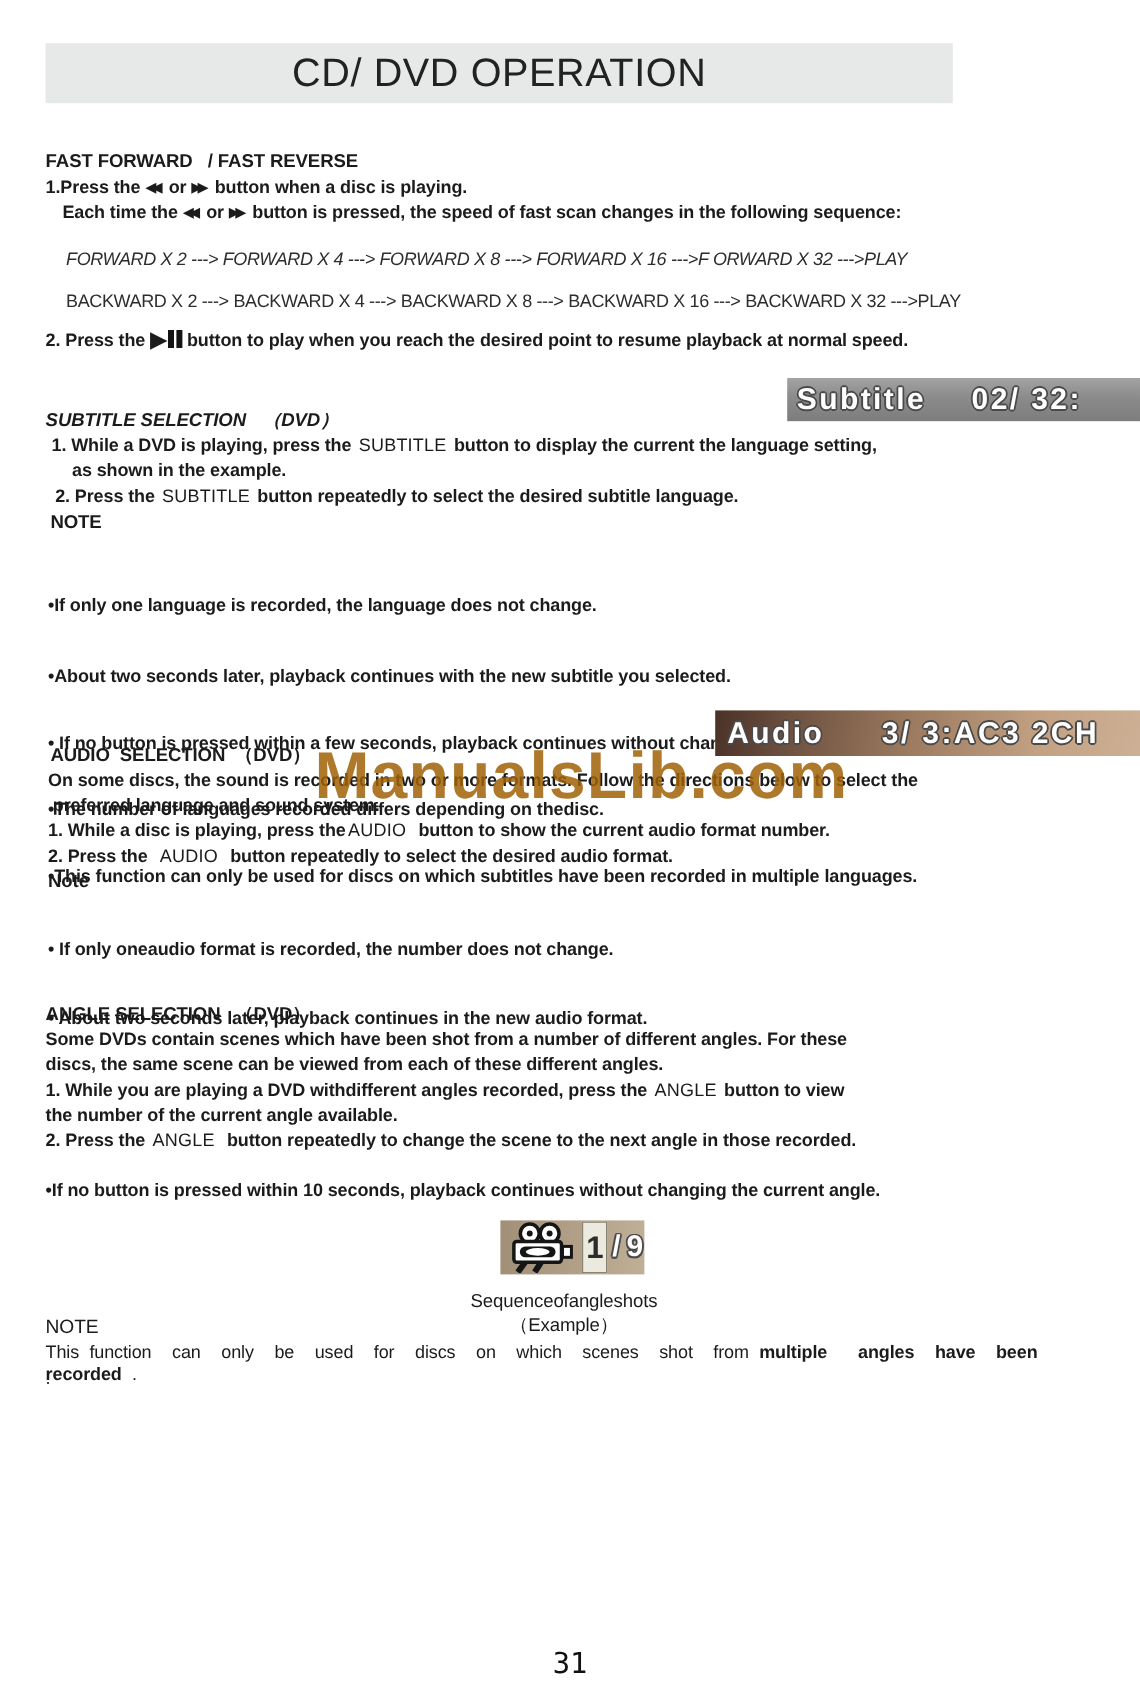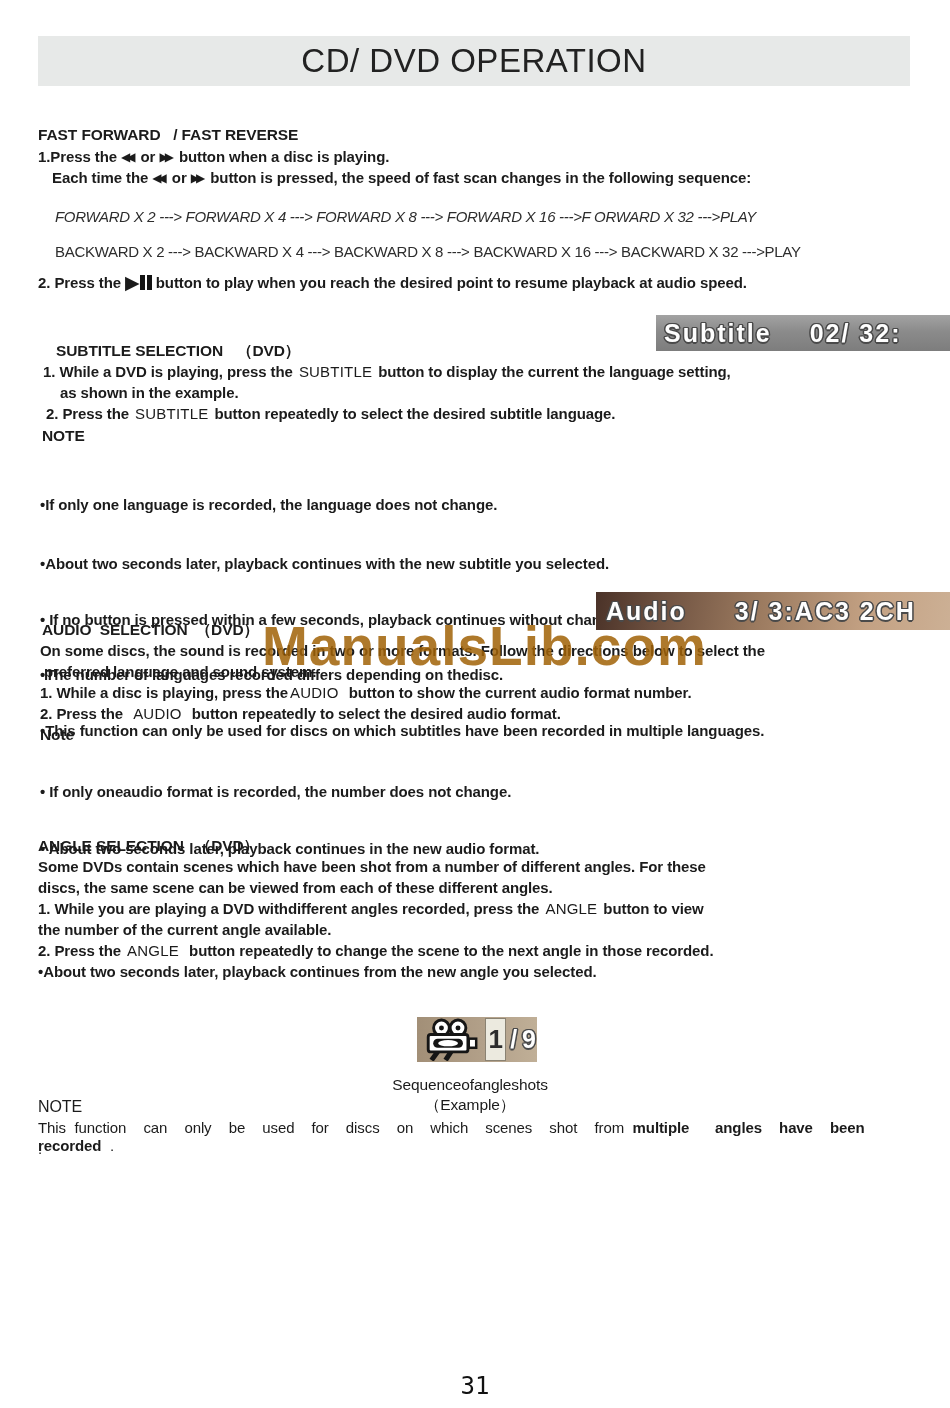--- a/index.html
+++ b/index.html
@@ -4,21 +4,21 @@
 <style>
   html,body{margin:0;padding:0;background:#ffffff;}
   #page{position:relative;width:950px;height:1408px;background:#ffffff;overflow:hidden;
         font-family:"Liberation Sans","DejaVu Sans",sans-serif;}
   .t{position:absolute;font-weight:700;font-size:15px;color:#1b1b1b;
      white-space:pre-wrap;letter-spacing:-0.1px;line-height:18px;}
   .reg{font-weight:400;}
   .seq{font-weight:400;color:#2d2d2d;letter-spacing:-0.3px;}
   .h{font-weight:700;font-size:15.5px;}
   .btn-name{font-weight:400;letter-spacing:0.2px;padding:0 2px;}
-  .hdr{position:absolute;left:38px;top:36px;width:872px;height:50px;background:#e7e9e8;
+  .hdr{position:absolute;left:38px;top:36px;width:756px;height:50px;background:#e7e9e8;
        display:flex;align-items:center;justify-content:center;}
   .hdr-title{font-size:33px;font-weight:400;color:#222;letter-spacing:0.5px;}
   .ffi{display:inline-block;font-size:12px;letter-spacing:-4px;padding-right:5px;
        position:relative;top:-1px;color:#1b1b1b;}
   .play-tri{font-size:19px;line-height:10px;letter-spacing:-2px;position:relative;top:1px;}
   .pp-bar{display:inline-block;width:4.5px;height:15px;background:#141414;margin-left:2.5px;
           position:relative;top:2px;}
   .osd-bar{position:absolute;display:flex;align-items:center;}
   .osd{font-weight:700;color:#fefefe;font-size:25px;letter-spacing:2px;
        text-shadow:-1.5px 0 #4a4a4a,1.5px 0 #4a4a4a,0 -1.5px #4a4a4a,0 1.5px #4a4a4a,
@@ -54,28 +54,28 @@
 
   <div class="t h" style="left:38px;top:126px;">FAST FORWARD   / FAST REVERSE</div>
 
   <div class="t" style="left:38px;top:148px;"><span>1.Press the </span><span class="ffi">◀◀</span><span> or </span><span class="ffi">▶▶</span><span> button when a disc is playing.</span></div>
 
   <div class="t" style="left:52px;top:169px;"><span>Each time the </span><span class="ffi">◀◀</span><span> or </span><span class="ffi">▶▶</span><span> button is pressed, the speed of fast scan changes in the following sequence:</span></div>
 
   <div class="t seq" style="left:55px;top:208px;font-style:italic;">FORWARD X 2 ---&gt; FORWARD X 4 ---&gt; FORWARD X 8 ---&gt; FORWARD X 16 ---&gt;F ORWARD X 32 ---&gt;PLAY</div>
   <div class="t seq" style="left:55px;top:243px;">BACKWARD X 2 ---&gt; BACKWARD X 4 ---&gt; BACKWARD X 8 ---&gt; BACKWARD X 16 ---&gt; BACKWARD X 32 ---&gt;PLAY</div>
 
-  <div class="t" style="left:38px;top:273px;"><span>2. Press the </span><span><span class="play-tri">▶</span><span class="pp-bar"></span><span class="pp-bar"></span></span><span> button to play when you reach the desired point to resume playback at audio speed.</span></div>
+  <div class="t" style="left:38px;top:273px;"><span>2. Press the </span><span><span class="play-tri">▶</span><span class="pp-bar"></span><span class="pp-bar"></span></span><span> button to play when you reach the desired point to resume playback at normal speed.</span></div>
 
   <div class="osd-bar sub-bar">
     <span class="osd">Subtitle</span>
     <span class="osd" style="margin-left:38px;">02/ 32:</span>
   </div>
 
-  <div class="t h" style="left:56px;top:342px;"><span>SUBTITLE SELECTION</span><span style="margin-left:14px;">（DVD）</span></div>
+  <div class="t h" style="left:38px;top:342px;font-style:italic;"><span>SUBTITLE SELECTION</span><span style="margin-left:14px;">（DVD）</span></div>
 
   <div class="t" style="left:43px;top:363px;"><span>1. While a DVD is playing, press the </span><span class="btn-name">SUBTITLE</span><span> button to display the current the language setting,</span></div>
   <div class="t" style="left:60px;top:384px;">as shown in the example.</div>
   <div class="t" style="left:46px;top:405px;"><span>2. Press the </span><span class="btn-name">SUBTITLE</span><span> button repeatedly to select the desired subtitle language.</span></div>
   <div class="t h" style="left:42px;top:427px;">NOTE</div>
 
   <div class="t" style="left:40px;top:448px;">
     <div class="note-gap">•If only one language is recorded, the language does not change.</div>
     <div style="margin-bottom:2px;">•About two seconds later, playback continues with the new subtitle you selected.</div>
     <div style="margin-bottom:1px;">• If no button is pressed within a few seconds, playback continues without changing the current subtitle.</div>
@@ -102,21 +102,21 @@
     <div>• About two seconds later, playback continues in the new audio format.</div>
   </div>
 
   <div class="t h" style="left:38px;top:837px;"><span>ANGLE SELECTION</span><span style="margin-left:12px;">（DVD）</span></div>
 
   <div class="t" style="left:38px;top:879px;">discs, the same scene can be viewed from each of these different angles.</div>
   <div class="t" style="left:38px;top:858px;">Some DVDs contain scenes which have been shot from a number of different angles. For these</div>
   <div class="t" style="left:38px;top:900px;"><span>1. While you are playing a DVD withdifferent angles recorded, press the </span><span class="btn-name">ANGLE</span><span> button to view</span></div>
   <div class="t" style="left:38px;top:921px;">the number of the current angle available.</div>
   <div class="t" style="left:38px;top:942px;"><span>2. Press the </span><span class="btn-name">ANGLE</span><span>  button repeatedly to change the scene to the next angle in those recorded.</span></div>
-  <div class="t" style="left:38px;top:963px;">•About two seconds later, playback continues from the new angle you selected.</div>
+  <div class="t" style="left:38px;top:984px;">•If no button is pressed within 10 seconds, playback continues without changing the current angle.</div>
 
   <div class="angle-box">
     <svg class="cam-svg" width="70" height="43" viewBox="0 0 72 52">
       <circle cx="23" cy="12" r="9.5" fill="#ffffff" stroke="#151515" stroke-width="3.5"></circle>
       <circle cx="23" cy="12" r="3" fill="#151515"></circle>
       <circle cx="43" cy="12" r="9.5" fill="#ffffff" stroke="#151515" stroke-width="3.5"></circle>
       <circle cx="43" cy="12" r="3" fill="#151515"></circle>
       <line x1="19" y1="40" x2="11" y2="51" stroke="#151515" stroke-width="6"></line>
       <line x1="35" y1="40" x2="28" y2="51" stroke="#151515" stroke-width="6"></line>
       <rect x="7" y="20" width="48" height="21" rx="3" fill="#ffffff" stroke="#151515" stroke-width="3.5"></rect>

